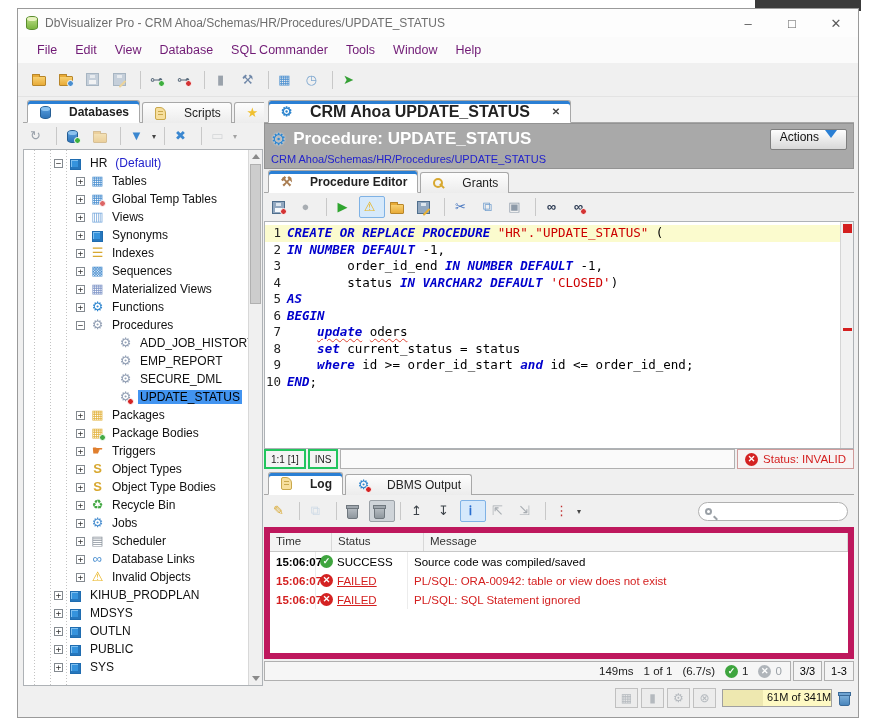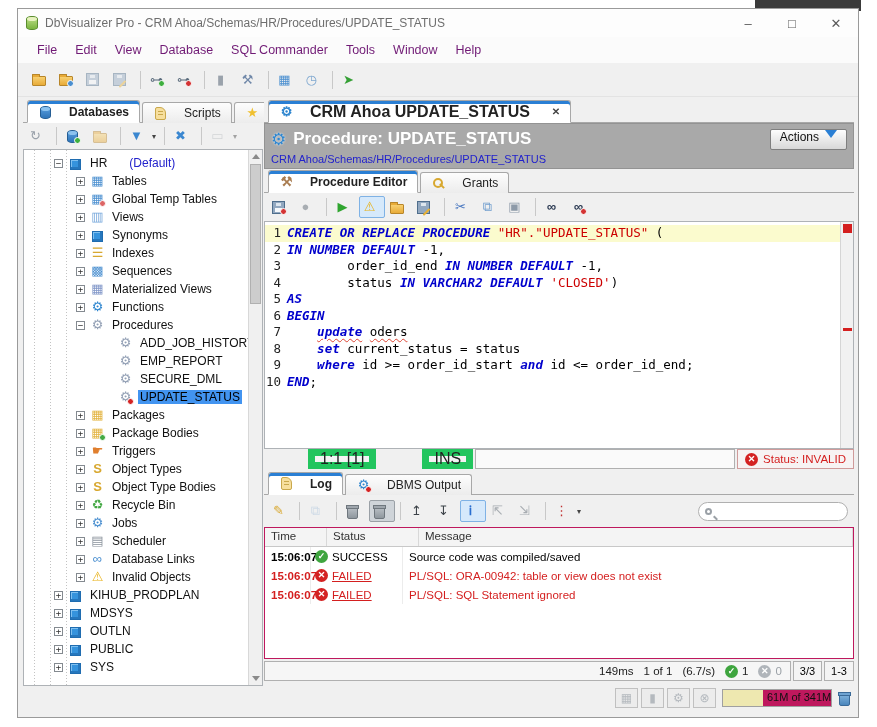--- a/index.html
+++ b/index.html
@@ -67,21 +67,21 @@
   .tree-box { position:absolute; top:48px; left:0; right:0; bottom:0; background:#fff; border:1px solid #aeb2b6; overflow:hidden; }
   .tree { position:absolute; left:0; top:0; right:14px; bottom:0; padding-top:4px;
           background-image:repeating-linear-gradient(to bottom,#c3c3c3 0 1px,transparent 1px 3px),repeating-linear-gradient(to bottom,#c3c3c3 0 1px,transparent 1px 3px),repeating-linear-gradient(to bottom,#c3c3c3 0 1px,transparent 1px 3px);
           background-size:1px 100%,1px 100%,1px 100%; background-position:10px 0,26px 0,42px 0; background-repeat:no-repeat; }
   .trow { display:flex; align-items:center; height:18px; font-size:12px; color:#111; white-space:nowrap; }
   .tgl { width:9px; height:9px; border:1px solid #848a90; background:#fff; font-size:9px; line-height:7px; text-align:center; color:#333; margin-right:5px; flex:none; font-family:"DejaVu Sans Mono",monospace; }
   .tglsp { width:16px; flex:none; }
   .nicon { width:15px; height:15px; flex:none; margin-right:5px; font-size:12px; line-height:15px; text-align:center; position:relative; display:inline-flex; align-items:center; justify-content:center; }
   .tlabel { padding:0 2px; }
   .trow.sel .tlabel { background:#4294f0; color:#000; }
-  .tsuffix { color:#2222cc; margin-left:20px; }
+  .tsuffix { color:#2222cc; margin-left:6px; }
   .vscroll { position:absolute; right:0; top:0; bottom:0; width:14px; background:#f0f0f0; border-left:1px solid #d8d8d8; }
   .varr { position:absolute; left:0; right:0; height:13px; display:flex; align-items:center; justify-content:center; }
   .tri-up { width:0; height:0; border-left:4px solid transparent; border-right:4px solid transparent; border-bottom:5px solid #8a8a8a; }
   .tri-down { width:0; height:0; border-left:4px solid transparent; border-right:4px solid transparent; border-top:5px solid #8a8a8a; }
   .vthumb { position:absolute; left:1px; right:1px; top:14px; height:140px; background:#cdcdcd; border:1px solid #b0b0b0; }
 
   
   .doc-tabbar { position:absolute; left:246px; top:92px; right:4px; height:22px; }
   .obj-header { position:absolute; left:246px; top:114px; right:4px; height:46px; background:#a9a9a9; border:1px solid #939393; padding:2px 6px 0 6px; }
   .obj-row1 { display:flex; align-items:center; height:26px; }
@@ -103,56 +103,56 @@
   .lnum { width:22px; text-align:right; padding-right:6px; color:#222; flex:none; }
   .kw { color:#0000cc; font-weight:bold;font-style:italic; }
   .str { color:#cc0000; }
   .pl { color:#000; }
   .msp { text-decoration:underline wavy #d43; text-decoration-thickness:1px; text-underline-offset:2px; }
   .errstripe { position:absolute; right:0; top:0; bottom:0; width:13px; background:#f1f1f1; border-left:1px solid #d5d5d5; }
   .emark1 { position:absolute; left:2px; top:2px; width:9px; height:9px; background:#d41f1f; }
   .emark2 { position:absolute; left:2px; top:106px; width:9px; height:3px; background:#d41f1f; }
 
   .edit-status { position:absolute; left:246px; top:440px; right:4px; height:20px; display:flex; gap:2px; align-items:stretch; }
-  .scell { border:7px solid #22c55e; background:#f4f4f4; font-size:16px; color:#222; display:flex; align-items:center; padding:0 5px; white-space:nowrap;margin-left:44px; }
+  .scell { border:2px solid #22c55e; background:#f4f4f4; font-size:10px; color:#222; display:flex; align-items:center; padding:0 5px; white-space:nowrap; }
   .sfield { flex:1; border:1px solid #b0b0b0; background:#fafafa; }
   .status-invalid { border:1px solid #cf9a9a; background:#f7f3f3; color:#d41f1f; font-size:11.5px; display:flex; align-items:center; gap:5px; padding:0 7px; }
   .badge-circ { width:13px; height:13px; border-radius:50%; color:#fff; font-size:9px; line-height:13px; text-align:center; flex:none; font-weight:bold; }
   .badge-err { background:#d42222; }
   .badge-ok { background:#3fa53f; }
   .badge-gray { background:#b0b5ba; }
 
   
   .log-tabs { position:absolute; left:246px; top:462px; right:4px; height:24px; }
   .log-toolbar { position:absolute; left:246px; top:486px; right:4px; height:32px; display:flex; align-items:center; padding-left:4px; }
   .log-search { margin-left:auto; margin-right:6px; width:150px; height:19px; border:1px solid #b0b0b0; border-radius:10px; background:#fff; display:flex; align-items:center; padding-left:6px; gap:4px; }
   .mag { width:7px; height:7px; border:2px solid #9aa0a6; border-radius:50%; position:relative; flex:none; }
   .mag::after { content:""; position:absolute; left:6px; top:7px; width:5px; height:2px; background:#9aa0a6; transform:rotate(45deg); }
   .log-search input { border:none; outline:none; flex:1; height:15px; font-size:11px; background:transparent; }
 
-  .log-table { position:absolute; left:246px; top:518px; right:4px; height:132px; background:#fff; border:1px solid #be185d; font-size:11.5px; }
+  .log-table { position:absolute; left:246px; top:518px; right:4px; height:132px; background:#fff; border:6px solid #be185d; font-size:11.5px; }
   .lhead { display:flex; height:19px; background:#f4f4f4; border-bottom:1px solid #c8c8c8; color:#333; }
   .lhead span { padding:2px 6px; border-right:1px solid #d8d8d8; }
   .lrow { display:flex; height:19px; align-items:center; }
   .lc-time { width:46px; padding:0 6px; flex:none; font-weight:bold; border-right:1px solid #ececec; height:100%; display:flex; align-items:center; }
   .lc-status { width:92px; padding:0 4px; flex:none; display:flex; align-items:center; gap:4px; border-right:1px solid #ececec; height:100%; }
   .lc-msg { flex:1; padding:0 6px; }
   .lrow.error .lc-time, .lrow.error .lc-msg { color:#d41f1f; }
   .lrow.error .st-text { color:#d41f1f; text-decoration:underline; }
   .lhead .h-time { width:62px; } .lhead .h-status { width:92px; } .lhead .h-msg { flex:1; }
 
   .log-footer { position:absolute; left:246px; top:650px; right:4px; height:24px; display:flex; align-items:center; gap:2px; }
   .lf-bar { flex:1; height:20px; border:1px solid #b0b0b0; background:#f6f6f6; display:flex; align-items:center; justify-content:flex-end; gap:10px; padding:0 8px; font-size:11.5px; color:#222; }
   .lf-cell { height:20px; border:1px solid #b0b0b0; background:#f4f4f4; font-size:11px; display:flex; align-items:center; padding:0 6px; }
   .lf-stat { display:flex; align-items:center; gap:4px; }
 
   
   .statusbar { position:absolute; left:4px; top:676px; right:4px; height:26px; display:flex; align-items:center; justify-content:flex-end; gap:3px; padding-right:4px; }
   .sb-btn { width:23px; height:20px; border:1px solid #c0c0c0; background:#ececec; display:inline-flex; align-items:center; justify-content:center; color:#b4b9be; font-size:12px; }
-  .mem-cell { width:110px; height:18px; border:1px solid #a0a0a0; background:#be185d; position:relative; margin-left:3px;padding-left:11px; }
+  .mem-cell { width:110px; height:18px; border:1px solid #a0a0a0; background:#fef9c3; position:relative; margin-left:3px;padding-left:11px; }
   .mem-fill { position:absolute; left:0; top:0; bottom:0; width:40px; background:#eee8b0; }
   .mem-text { position:absolute; left:44px; top:1px; font-size:11px; color:#111; white-space:nowrap; }
   .gc-btn { margin-left:4px; display:inline-flex; }
 </style>
 </head>
 <body>
 
 <div id="stage">
   <div id="desktop-artifact"></div>
 

